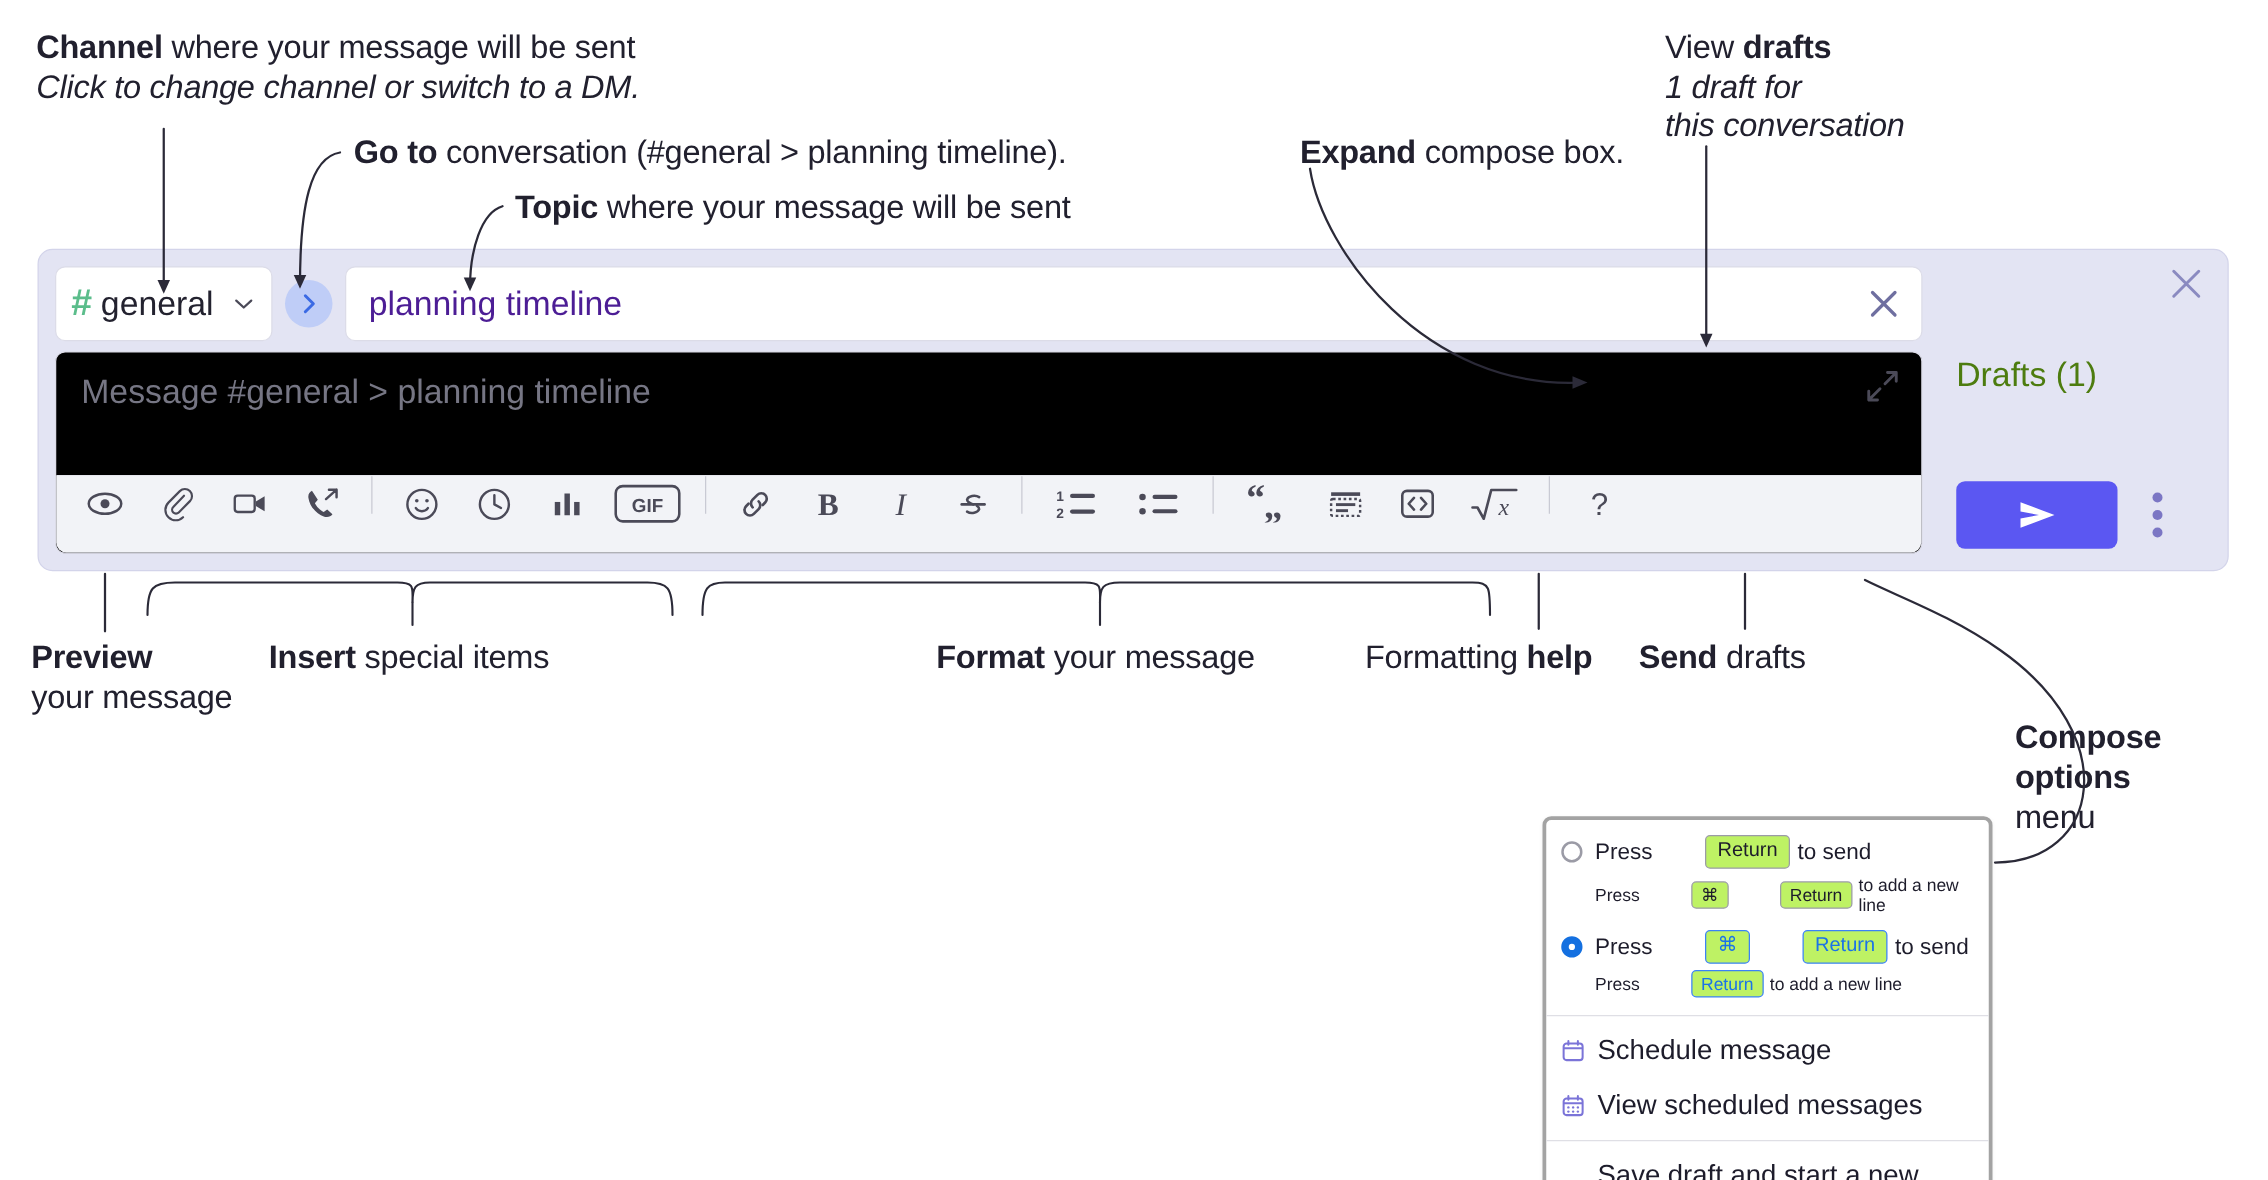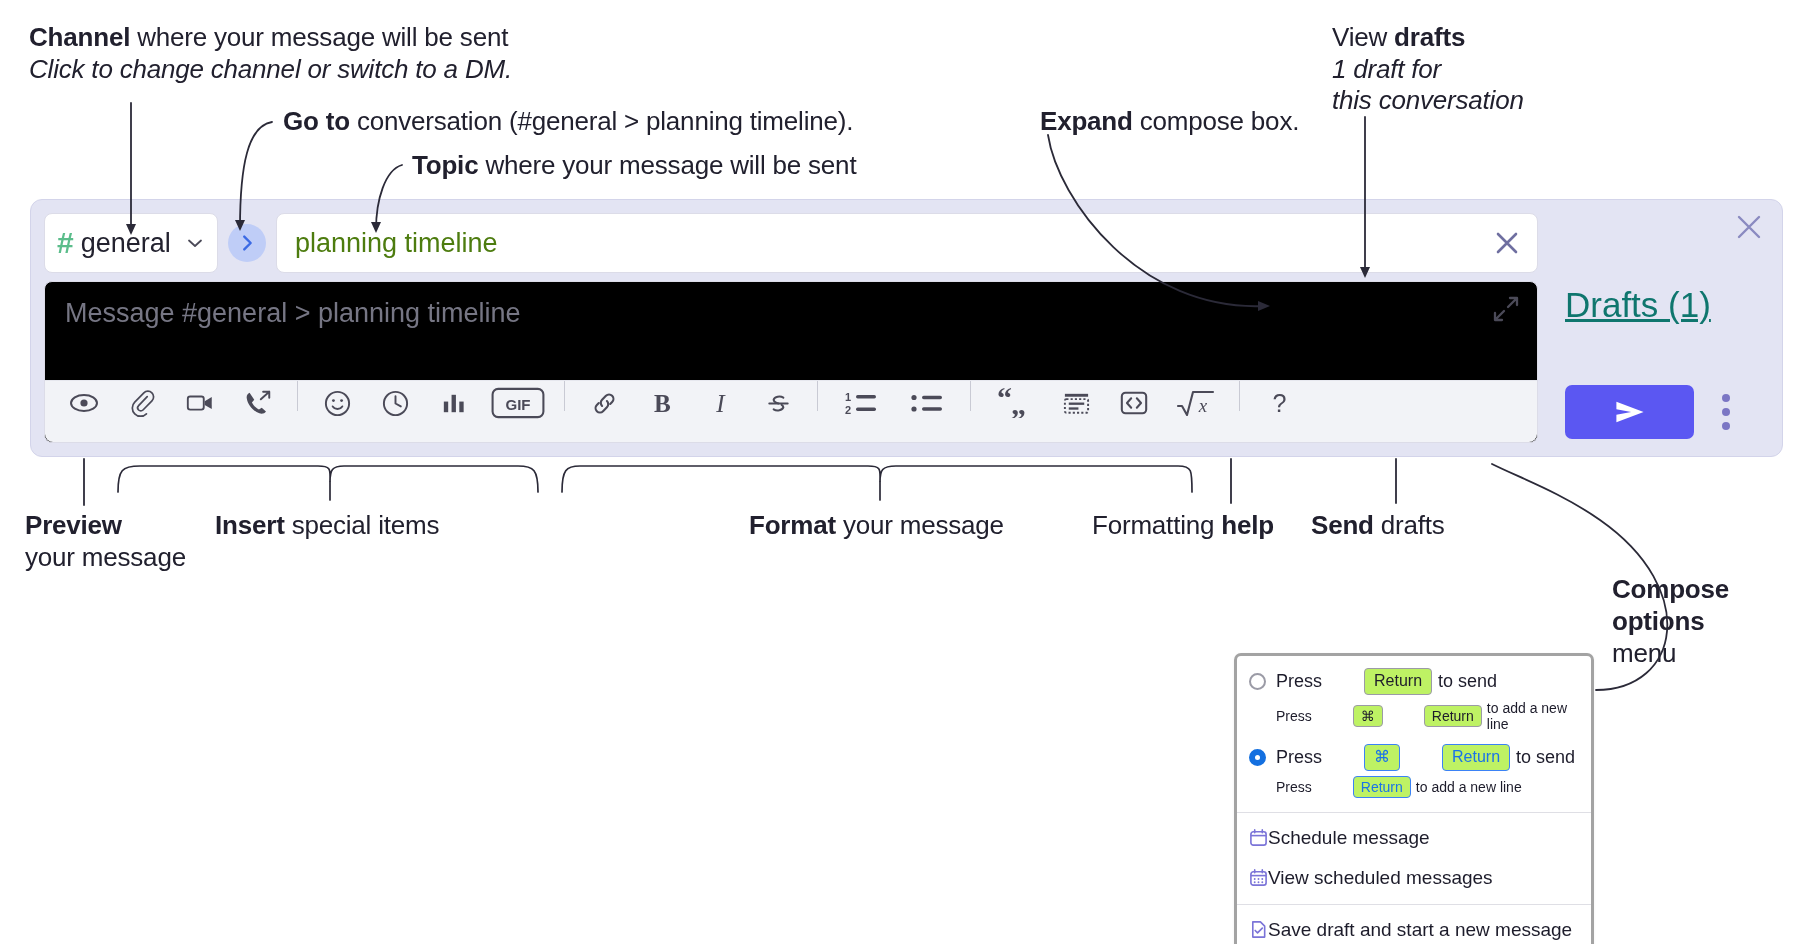--- a/index.html
+++ b/index.html
@@ -66,21 +66,21 @@
     cursor: pointer;
   }
   #topic-field {
     flex: 1; height: 60px;
     background: #ffffff;
     border: 1px solid #dcdce8;
     border-radius: 8px;
     display: flex; align-items: center;
     padding: 0 14px 0 18px;
   }
-  #topic-value { font-size: 27px; color: #4d7c0f; flex: 1; }
+  #topic-value { font-size: 27px; color: #4c1d95; flex: 1; }
   #topic-clear { width: 32px; height: 32px; cursor: pointer; }
 
   
   #message-box {
     margin-top: 8px;
     height: 162px;
     background: #000000;
     border: 1px solid #dcdce8;
     border-radius: 8px;
     position: relative;
@@ -125,23 +125,22 @@
     position: absolute;
     left: 1520px; top: 0px;
     width: 233px; height: 258px;
   }
   #panel-close {
     position: absolute; right: 20px; top: 12px;
     width: 30px; height: 30px; cursor: pointer;
   }
   #drafts-link {
     position: absolute; left: 14px; top: 85px;
-    font-size: 35px; color: #0f766e; cursor: pointer;
+    font-size: 27px; color: #4d7c0f; cursor: pointer;
     white-space: nowrap;
-    text-decoration: underline;
   }
   #send-btn {
     position: absolute; left: 14px; top: 185px;
     width: 129px; height: 54px;
     background: #5b57f2; border-radius: 7px;
     display: flex; align-items: center; justify-content: center;
     cursor: pointer;
   }
   #kebab {
     position: absolute; left: 160px; top: 188px;
@@ -190,22 +189,22 @@
   }
   .key {
     border: 1px solid #9b9ba6; border-radius: 4px;
     padding: 1px 7px; font-size: 14px; background: #bef264;
     display: inline-block; line-height: 1.3; margin-left: 36px;
   }
   .opt-main .key { font-size: 16px; padding: 2px 9px; }
   .key.blue { border-color: #3b82f6; color: #1a73e8; }
   .menu-div { height: 1px; background: #dfdfe5; }
   .menu-item {
-    display: flex; align-items: center; 
-    padding: 9px 12px; font-size: 19px; cursor: pointer;
+    display: flex; align-items: center; gap: 10px;
+    padding: 9px 12px; font-size: 22px; cursor: pointer;
   }
   .menu-item:first-of-type { padding-top: 11px; }
   .mi-icon { width: 19px; height: 19px; flex: 0 0 auto; color: #7b74d8; }
 
   
   #connectors {
     position: absolute; left: 0; top: 0;
     width: 1814px; height: 944px;
     pointer-events: none;
   }

